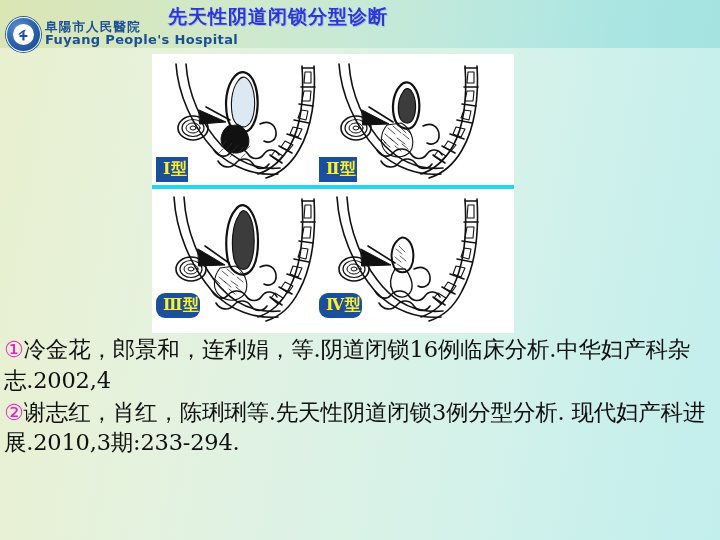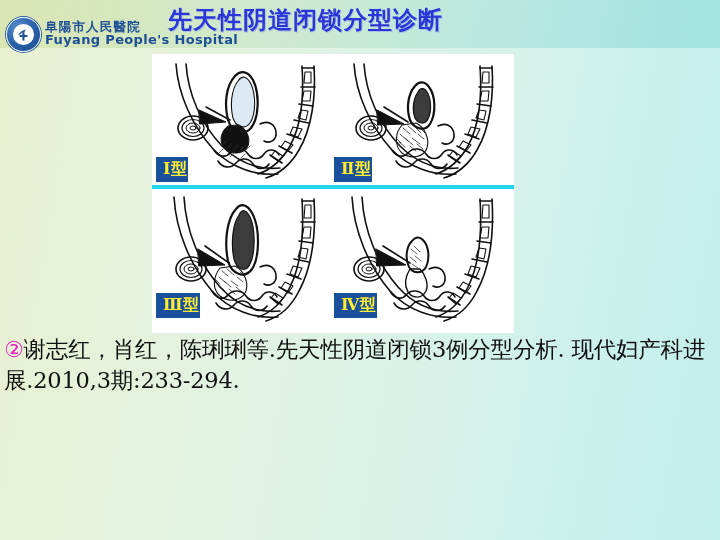--- a/index.html
+++ b/index.html
@@ -103,21 +103,21 @@
     line-height: 1.1;
     white-space: nowrap;
   }
 
   
   #slide-title {
     position: absolute;
     left: 168px; top: 4px;
     width: 420px;
     font-family: "DejaVu Serif", "Liberation Serif", serif;
-    font-size: 24px;
+    font-size: 19px;
     font-weight: bold;
     color: #2b36d8;
     letter-spacing: 1px;
     line-height: 1.35;
     white-space: nowrap;
     text-shadow: 1px 1px 0 rgba(150,160,235,0.55);
   }
 
   
   #figure-panel {
@@ -134,21 +134,21 @@
   }
 
   .fig-cell {
     position: absolute;
     width: 181px;
     height: 131px;
   }
   .fig-cell.r1 { top: 0; }
   .fig-cell.r2 { top: 135px; height: 144px; }
   .fig-cell.c1 { left: 0; }
-  .fig-cell.c2 { left: 178px; }
+  .fig-cell.c2 { left: 163px; }
 
   .fig-svg {
     position: absolute;
     left: 0; top: 0;
     width: 100%;
     height: 100%;
   }
 
   .type-label {
     position: absolute;
@@ -160,21 +160,21 @@
     line-height: 1;
     padding: 4px 1px 5px 7px;
     white-space: nowrap;
     letter-spacing: 0.5px;
   }
   .type-label .roman {
     font-family: "DejaVu Serif", "Liberation Serif", serif;
     font-weight: bold;
   }
   .fig-cell.r1 .type-label { left: 4px; bottom: 3px; }
-  .fig-cell.r2 .type-label { left: 4px; bottom: 15px; }
+  .fig-cell.r2 .type-label { left: 4px; bottom: 15px; border-radius: 9px; }
 
   
   #references {
     position: absolute;
     left: 4px; top: 334px;
     width: 714px;
   }
   .ref {
     font-family: "DejaVu Serif", "Liberation Serif", serif;
     font-size: 22.5px;
@@ -422,16 +422,17 @@
           <path d="M60,102 C64,110 72,111 76,106 C81,100 90,101 94,107 C98,113 106,113 110,107 C114,101 122,102 125,108"></path>
           <path d="M64,114 C68,121 77,122 82,116 C87,110 95,111 99,117 C103,123 111,123 115,117"></path>
         </g>
       </svg>
       <div class="type-label"><span class="roman">Ⅳ</span><span>型</span></div>
     </div>
 
   </div>
 
   <div id="references">
+    <div class="ref"><span class="ref-num">①</span><span>冷金花，郎景和，连利娟，等.阴道闭锁16例临床分析.中华妇产科杂志.2002,4</span></div>
     <div class="ref"><span class="ref-num">②</span><span>谢志红，肖红，陈琍琍等.先天性阴道闭锁3例分型分析. 现代妇产科进展.2010,3期:233-294.</span></div>
   </div>
 
 </div>
 
 </body></html>

